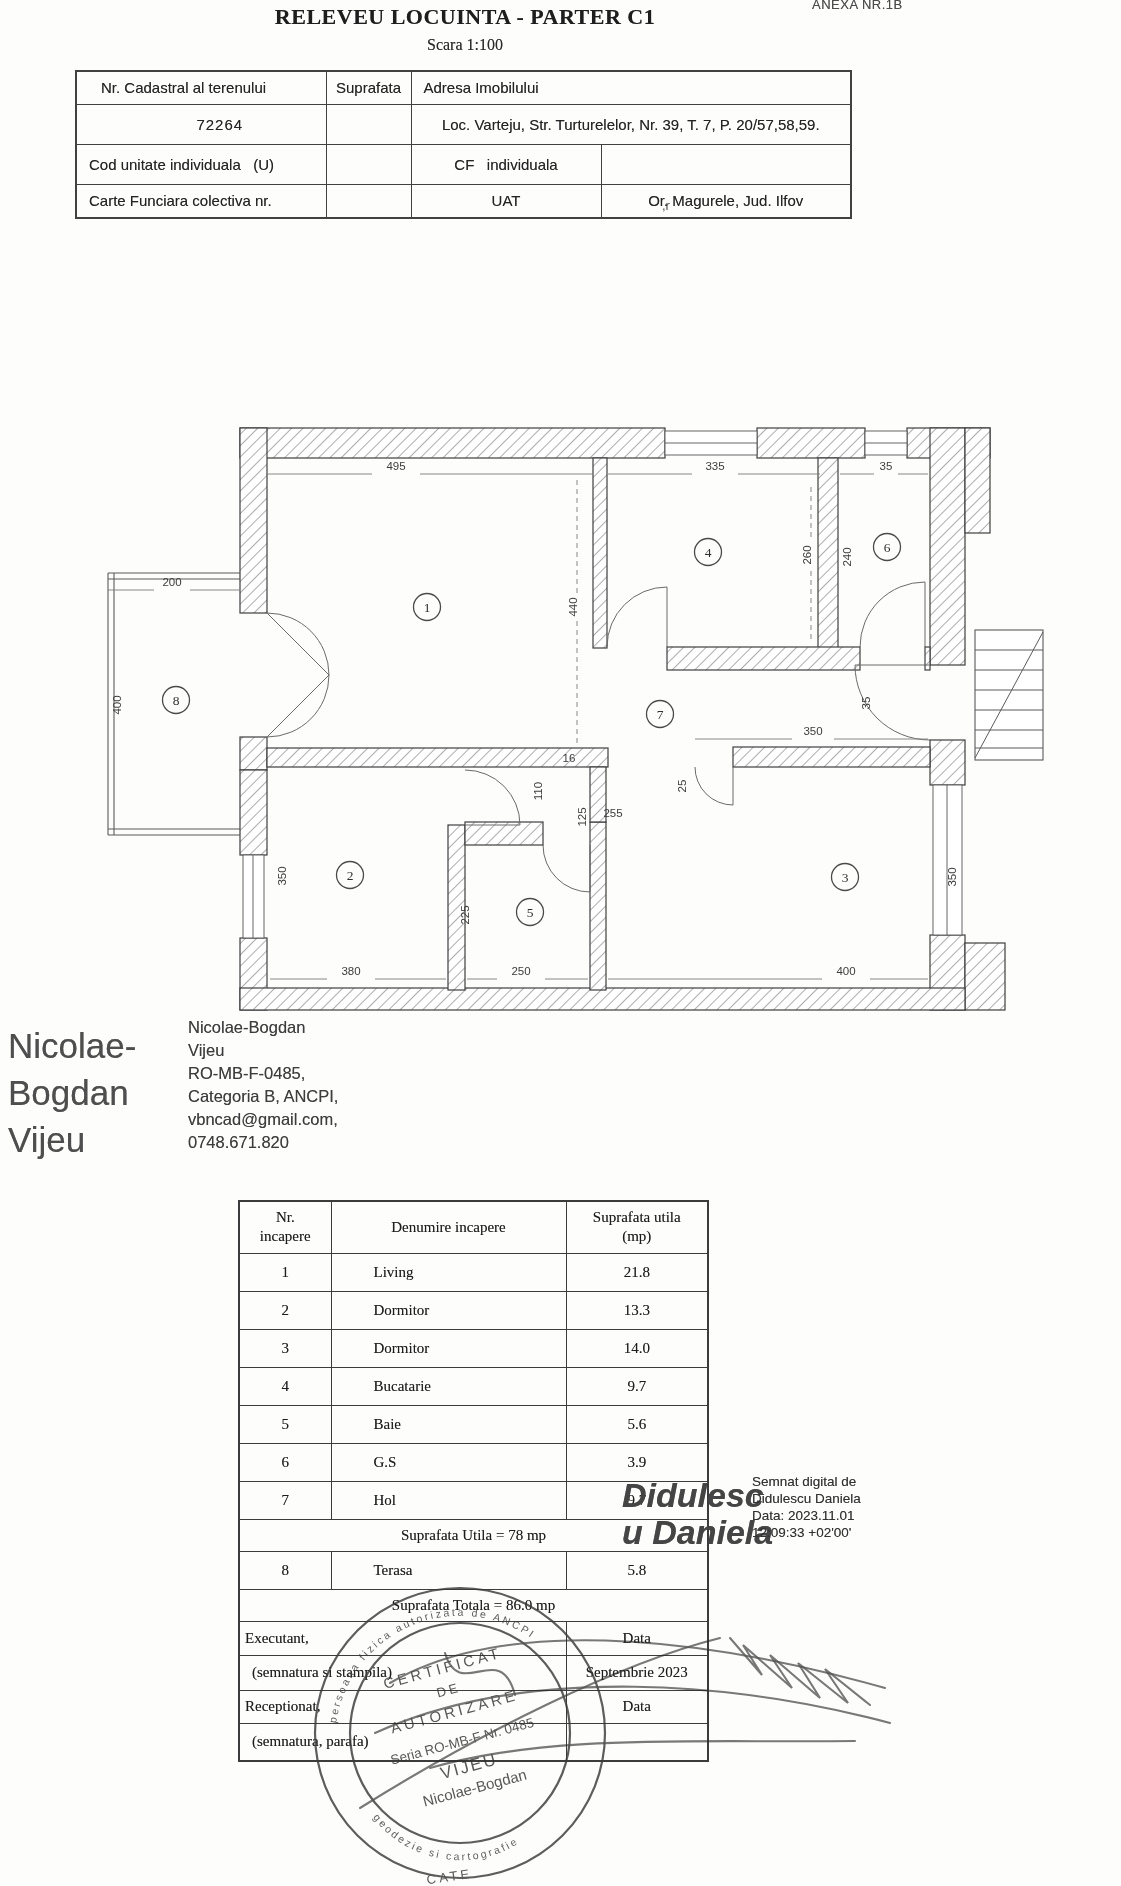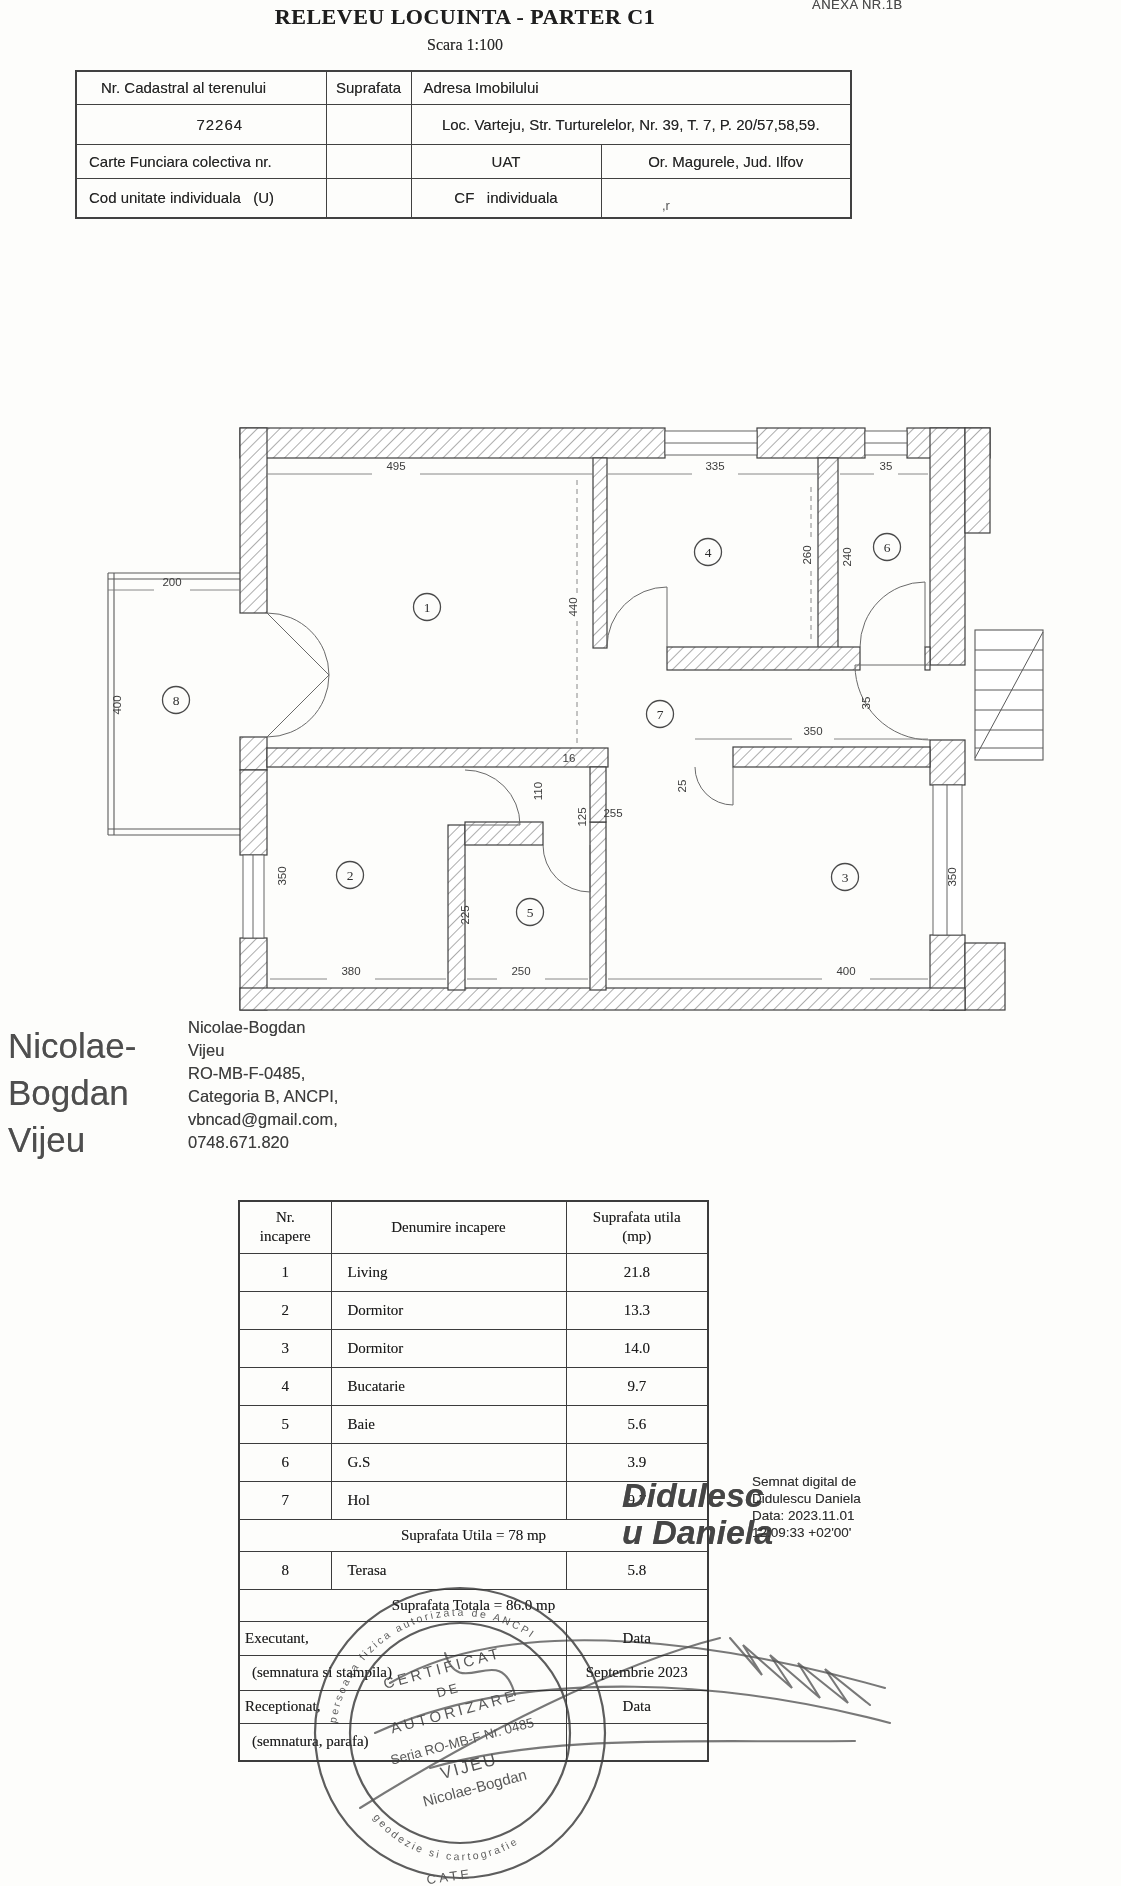--- a/index.html
+++ b/index.html
@@ -43,21 +43,21 @@
 
   
   .big-name{position:absolute;left:8px;top:1022px;font-size:35px;line-height:47px;color:#4e4e4e;}
   .contact{position:absolute;left:188px;top:1016px;font-size:16.5px;line-height:23px;color:#3d3d3d;}
 
   
   .rooms-table{position:absolute;left:238px;top:1200px;width:469px;border-collapse:collapse;table-layout:fixed;
                font-family:"Liberation Serif",serif;color:#1d1d1d;border:2px solid #3c3c3c;}
   .rooms-table td{border:1.7px solid #3c3c3c;font-size:15px;overflow:hidden;}
   .rt-c{text-align:center;}
-  .rt-name{padding-left:16px;}
+  .rt-name{padding-left:42px;}
   .rt-h{text-align:center;font-size:15.5px;line-height:19px;}
   .rt-merge{text-align:center;font-size:16.5px;}
   .rt-foot{padding-left:5px;}
   .rt-small{padding-left:12px;font-size:15px;}
 
   
   .stamp{position:absolute;left:300px;top:1583px;}
   .sc{fill:none;stroke:#3a3a3a;stroke-width:2.2;}
   .arct{font-family:"Liberation Sans",sans-serif;font-size:10.5px;letter-spacing:2.5px;fill:#3a3a3a;}
   .stl{font-family:"Liberation Sans",sans-serif;fill:#333;text-anchor:middle;}
@@ -93,31 +93,31 @@
         <tr style="height:33px">
       <td class="it-h1">Nr. Cadastral al terenului</td>
       <td class="it-c">Suprafata</td>
       <td colspan="2" class="it-lbl">Adresa Imobilului</td>
     </tr>
     <tr style="height:40px">
       <td class="it-num">72264</td>
       <td></td>
       <td colspan="2" class="it-addr">Loc. Varteju, Str. Turturelelor, Nr. 39, T. 7, P. 20/57,58,59.</td>
     </tr>
+    <tr style="height:40px">
+      <td class="it-lbl">Cod unitate individuala   (U)</td>
+      <td></td>
+      <td class="it-c">CF   individuala</td>
+      <td></td>
+    </tr>
     <tr style="height:34px">
       <td class="it-lbl">Carte Funciara colectiva nr.</td>
       <td></td>
       <td class="it-c">UAT</td>
       <td class="it-small">Or. Magurele, Jud. Ilfov</td>
-    </tr>
-    <tr style="height:40px">
-      <td class="it-lbl">Cod unitate individuala   (U)</td>
-      <td></td>
-      <td class="it-c">CF   individuala</td>
-      <td></td>
     </tr>
   </tbody>
     </table>
 
   <svg class="plan" viewBox="0 0 990 670" width="990" height="670">
     <defs>
       <pattern id="hatch" patternUnits="userSpaceOnUse" width="8" height="8" patternTransform="rotate(45 0 0)">
         <rect width="8" height="8" fill="#ffffff"></rect>
         <line x1="0" y1="0" x2="0" y2="8" stroke="#8a8a8a" stroke-width="1.4"></line>
       </pattern>

